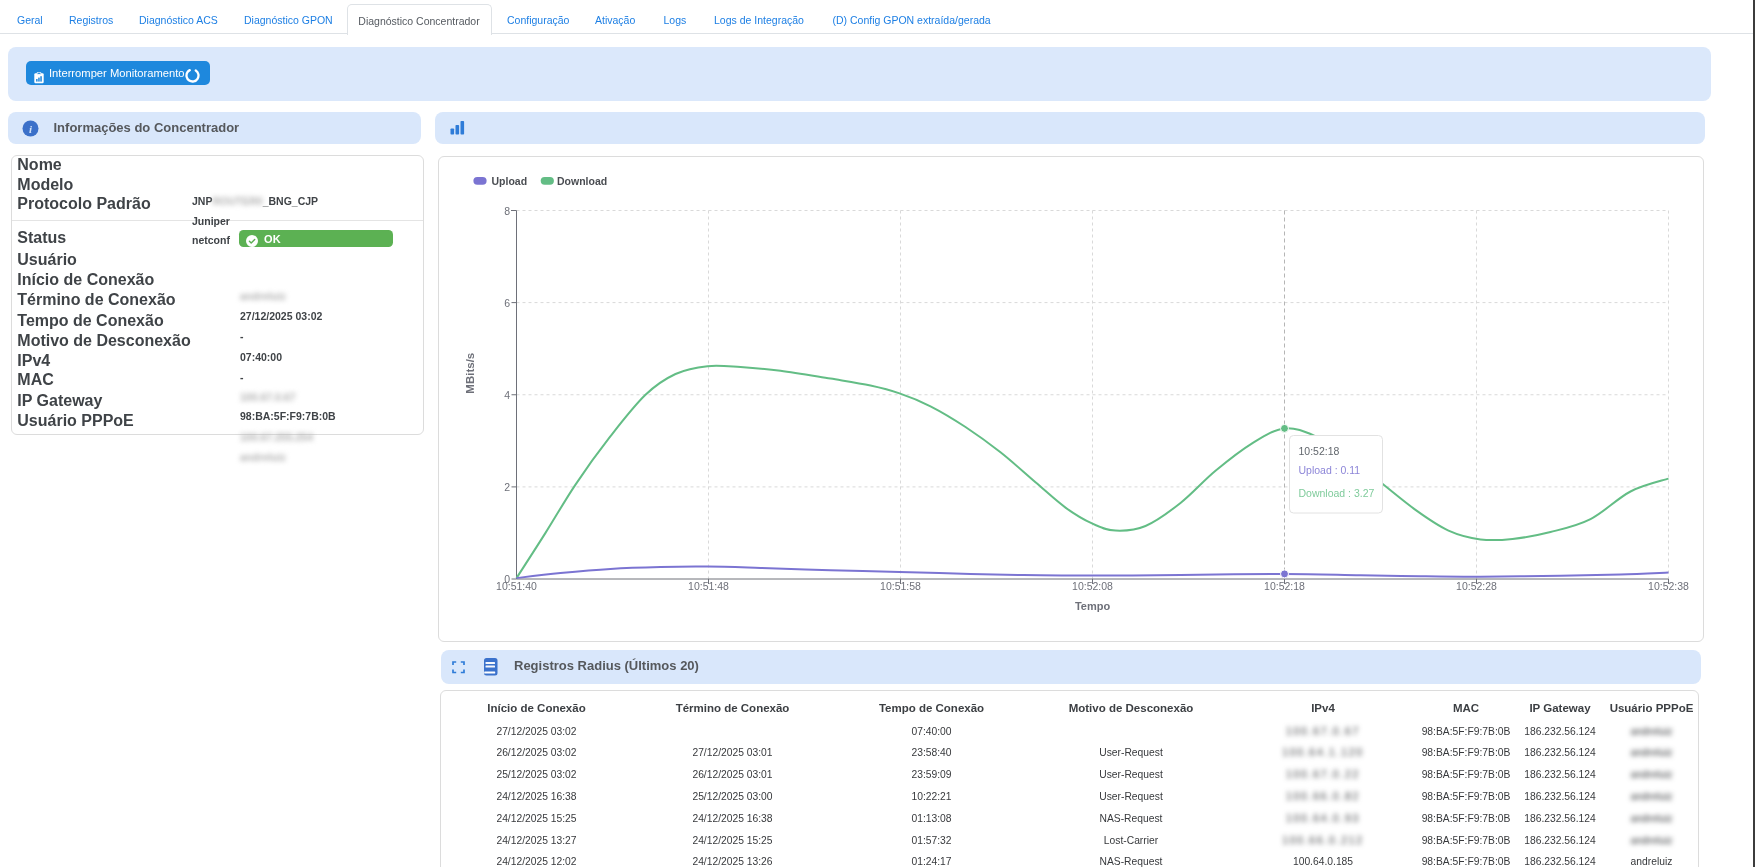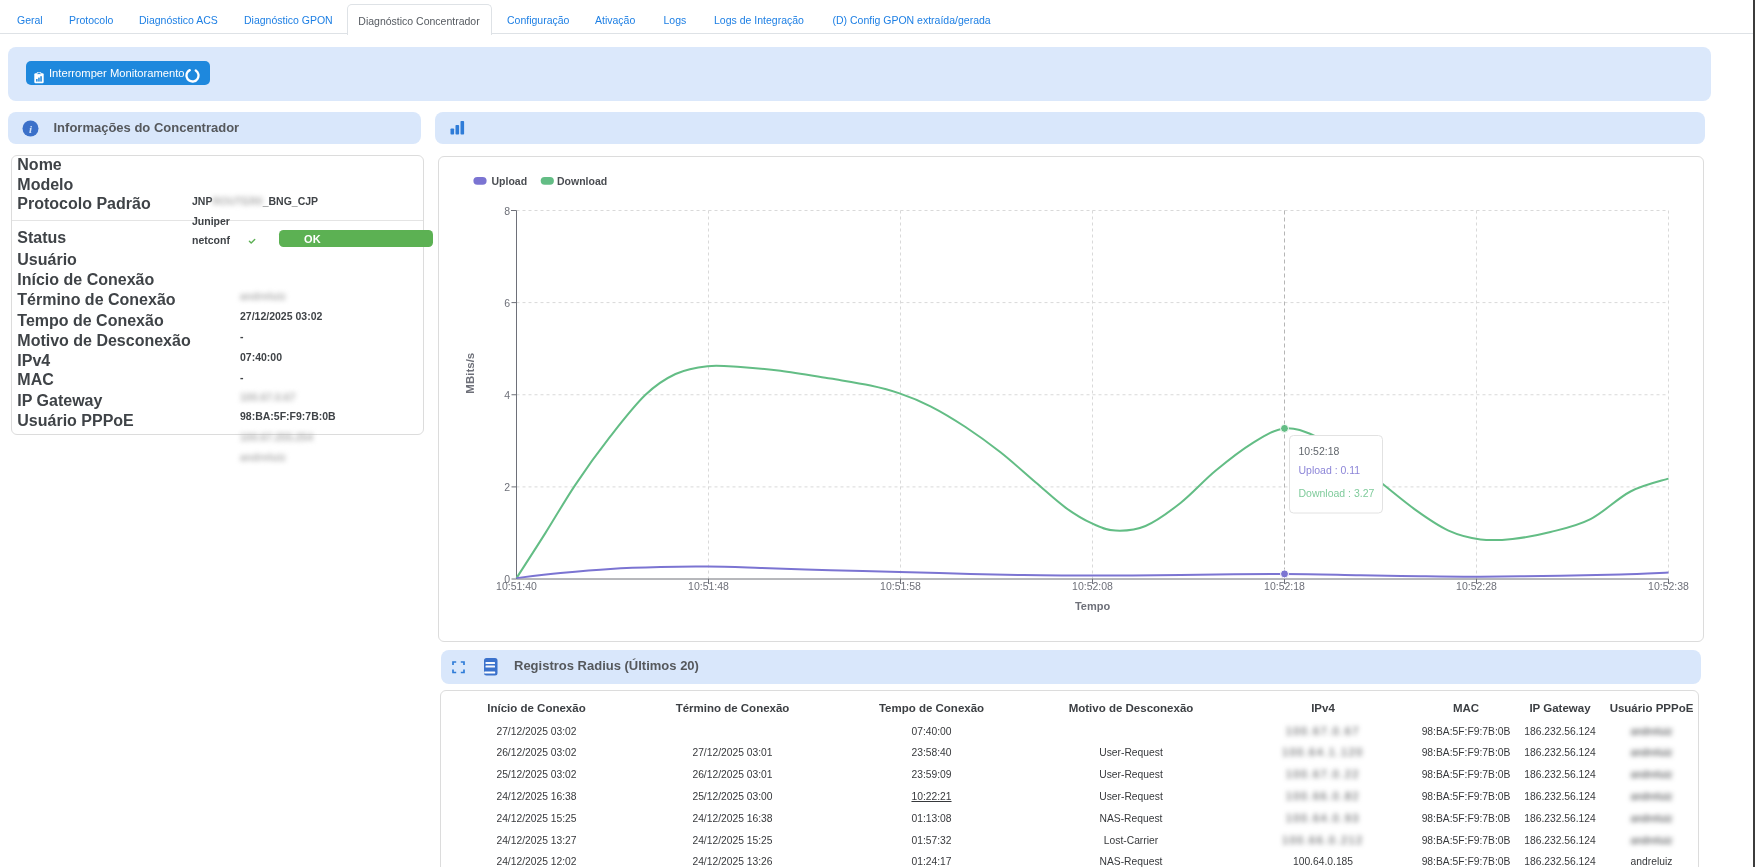--- a/index.html
+++ b/index.html
@@ -16,34 +16,34 @@
 .band .ttl { position:absolute; top:0; line-height:31.5px; font-size:13px; font-weight:bold; color:#55585c; white-space:nowrap; }
 
 .card { position:absolute; background:#fff; border:1px solid #dcdcdc; border-radius:6px; }
 
 .row-l { position:absolute; left:17.3px; font-size:16px; line-height:14px; font-weight:bold; color:#3f4347; white-space:nowrap; }
 .row-v { position:absolute; font-size:10.5px; line-height:14px; font-weight:bold; color:#3f4347; white-space:nowrap;margin-top:36px; }
 .blurt { color:#b0b0b0; filter:blur(2.8px); }
 .blurw { letter-spacing:1.8px; }
 .blurlite { color:#9c9ca4; filter:blur(0.7px); }
 .sep { position:absolute; left:11.5px; top:220px; width:411px; height:1px; background:#e4e4e4; }
-.okbadge { position:absolute; left:239.3px; top:230.2px; width:153.4px; height:16.9px; background:#5cb153; border-radius:4.5px; color:#fff; font-size:11px; font-weight:bold; line-height:19px;margin-left:40px; }
+.okbadge { position:absolute; left:239.3px; top:230.2px; width:153.4px; height:16.9px; background:#5cb153; border-radius:4.5px; color:#fff; font-size:11px; font-weight:bold; line-height:19px; }
 .okbadge span { margin-left:24.8px; }
 
 .rtab { position:absolute; font-size:10.3px; line-height:14px; color:#37393c; white-space:nowrap; text-align:center; }
 .rtab.hd { font-size:11.5px; font-weight:bold; color:#3c3f43; }
 
 .vline { position:absolute; left:1753px; top:0; width:1.5px; height:867px; background:#3c3c3c; }
 </style>
 </head>
 <body>
 <div class="tabbar"></div>
 
 <div class="tab" style="left:17px;">Geral</div>
-<div class="tab" style="left:69px;">Protocolo</div>
+<div class="tab" style="left:69px;">Registros</div>
 <div class="tab" style="left:139px;">Diagnóstico ACS</div>
 <div class="tab" style="left:244px;">Diagnóstico GPON</div>
 <div class="tab active" style="left:346.5px; width:145px;">Diagnóstico Concentrador</div>
 <div class="tab" style="left:507px;">Configuração</div>
 <div class="tab" style="left:595px;">Ativação</div>
 <div class="tab" style="left:663.5px;">Logs</div>
 <div class="tab" style="left:714px;">Logs de Integração</div>
 <div class="tab" style="left:832.5px;">(D) Config GPON extraída/gerada</div>
 
 <div class="banner"></div>
@@ -228,21 +228,21 @@
   <div class="rtab" style="left:438px;top:768.1px;width:197px;">25/12/2025 03:02</div>
   <div class="rtab" style="left:635px;top:768.1px;width:195px;">26/12/2025 03:01</div>
   <div class="rtab" style="left:830px;top:768.1px;width:203px;">23:59:09</div>
   <div class="rtab" style="left:1033px;top:768.1px;width:196px;">User-Request</div>
   <div class="rtab blurt blurw" style="left:1229px;top:768.1px;width:188px;">100.67.0.22</div>
   <div class="rtab" style="left:1417px;top:768.1px;width:98px;">98:BA:5F:F9:7B:0B</div>
   <div class="rtab" style="left:1515px;top:768.1px;width:90px;">186.232.56.124</div>
   <div class="rtab blurt" style="left:1605px;top:768.1px;width:93px;">andreluiz</div>
   <div class="rtab" style="left:438px;top:789.9px;width:197px;">24/12/2025 16:38</div>
   <div class="rtab" style="left:635px;top:789.9px;width:195px;">25/12/2025 03:00</div>
-  <div class="rtab" style="left:830px;top:789.9px;width:203px;text-decoration:underline;">10:22:21</div>
+  <div class="rtab" style="left:830px;top:789.9px;width:203px;">10:22:21</div>
   <div class="rtab" style="left:1033px;top:789.9px;width:196px;">User-Request</div>
   <div class="rtab blurt blurw" style="left:1229px;top:789.9px;width:188px;">100.66.0.82</div>
   <div class="rtab" style="left:1417px;top:789.9px;width:98px;">98:BA:5F:F9:7B:0B</div>
   <div class="rtab" style="left:1515px;top:789.9px;width:90px;">186.232.56.124</div>
   <div class="rtab blurt" style="left:1605px;top:789.9px;width:93px;">andreluiz</div>
   <div class="rtab" style="left:438px;top:811.7px;width:197px;">24/12/2025 15:25</div>
   <div class="rtab" style="left:635px;top:811.7px;width:195px;">24/12/2025 16:38</div>
   <div class="rtab" style="left:830px;top:811.7px;width:203px;">01:13:08</div>
   <div class="rtab" style="left:1033px;top:811.7px;width:196px;">NAS-Request</div>
   <div class="rtab blurt blurw" style="left:1229px;top:811.7px;width:188px;">100.64.0.93</div>

